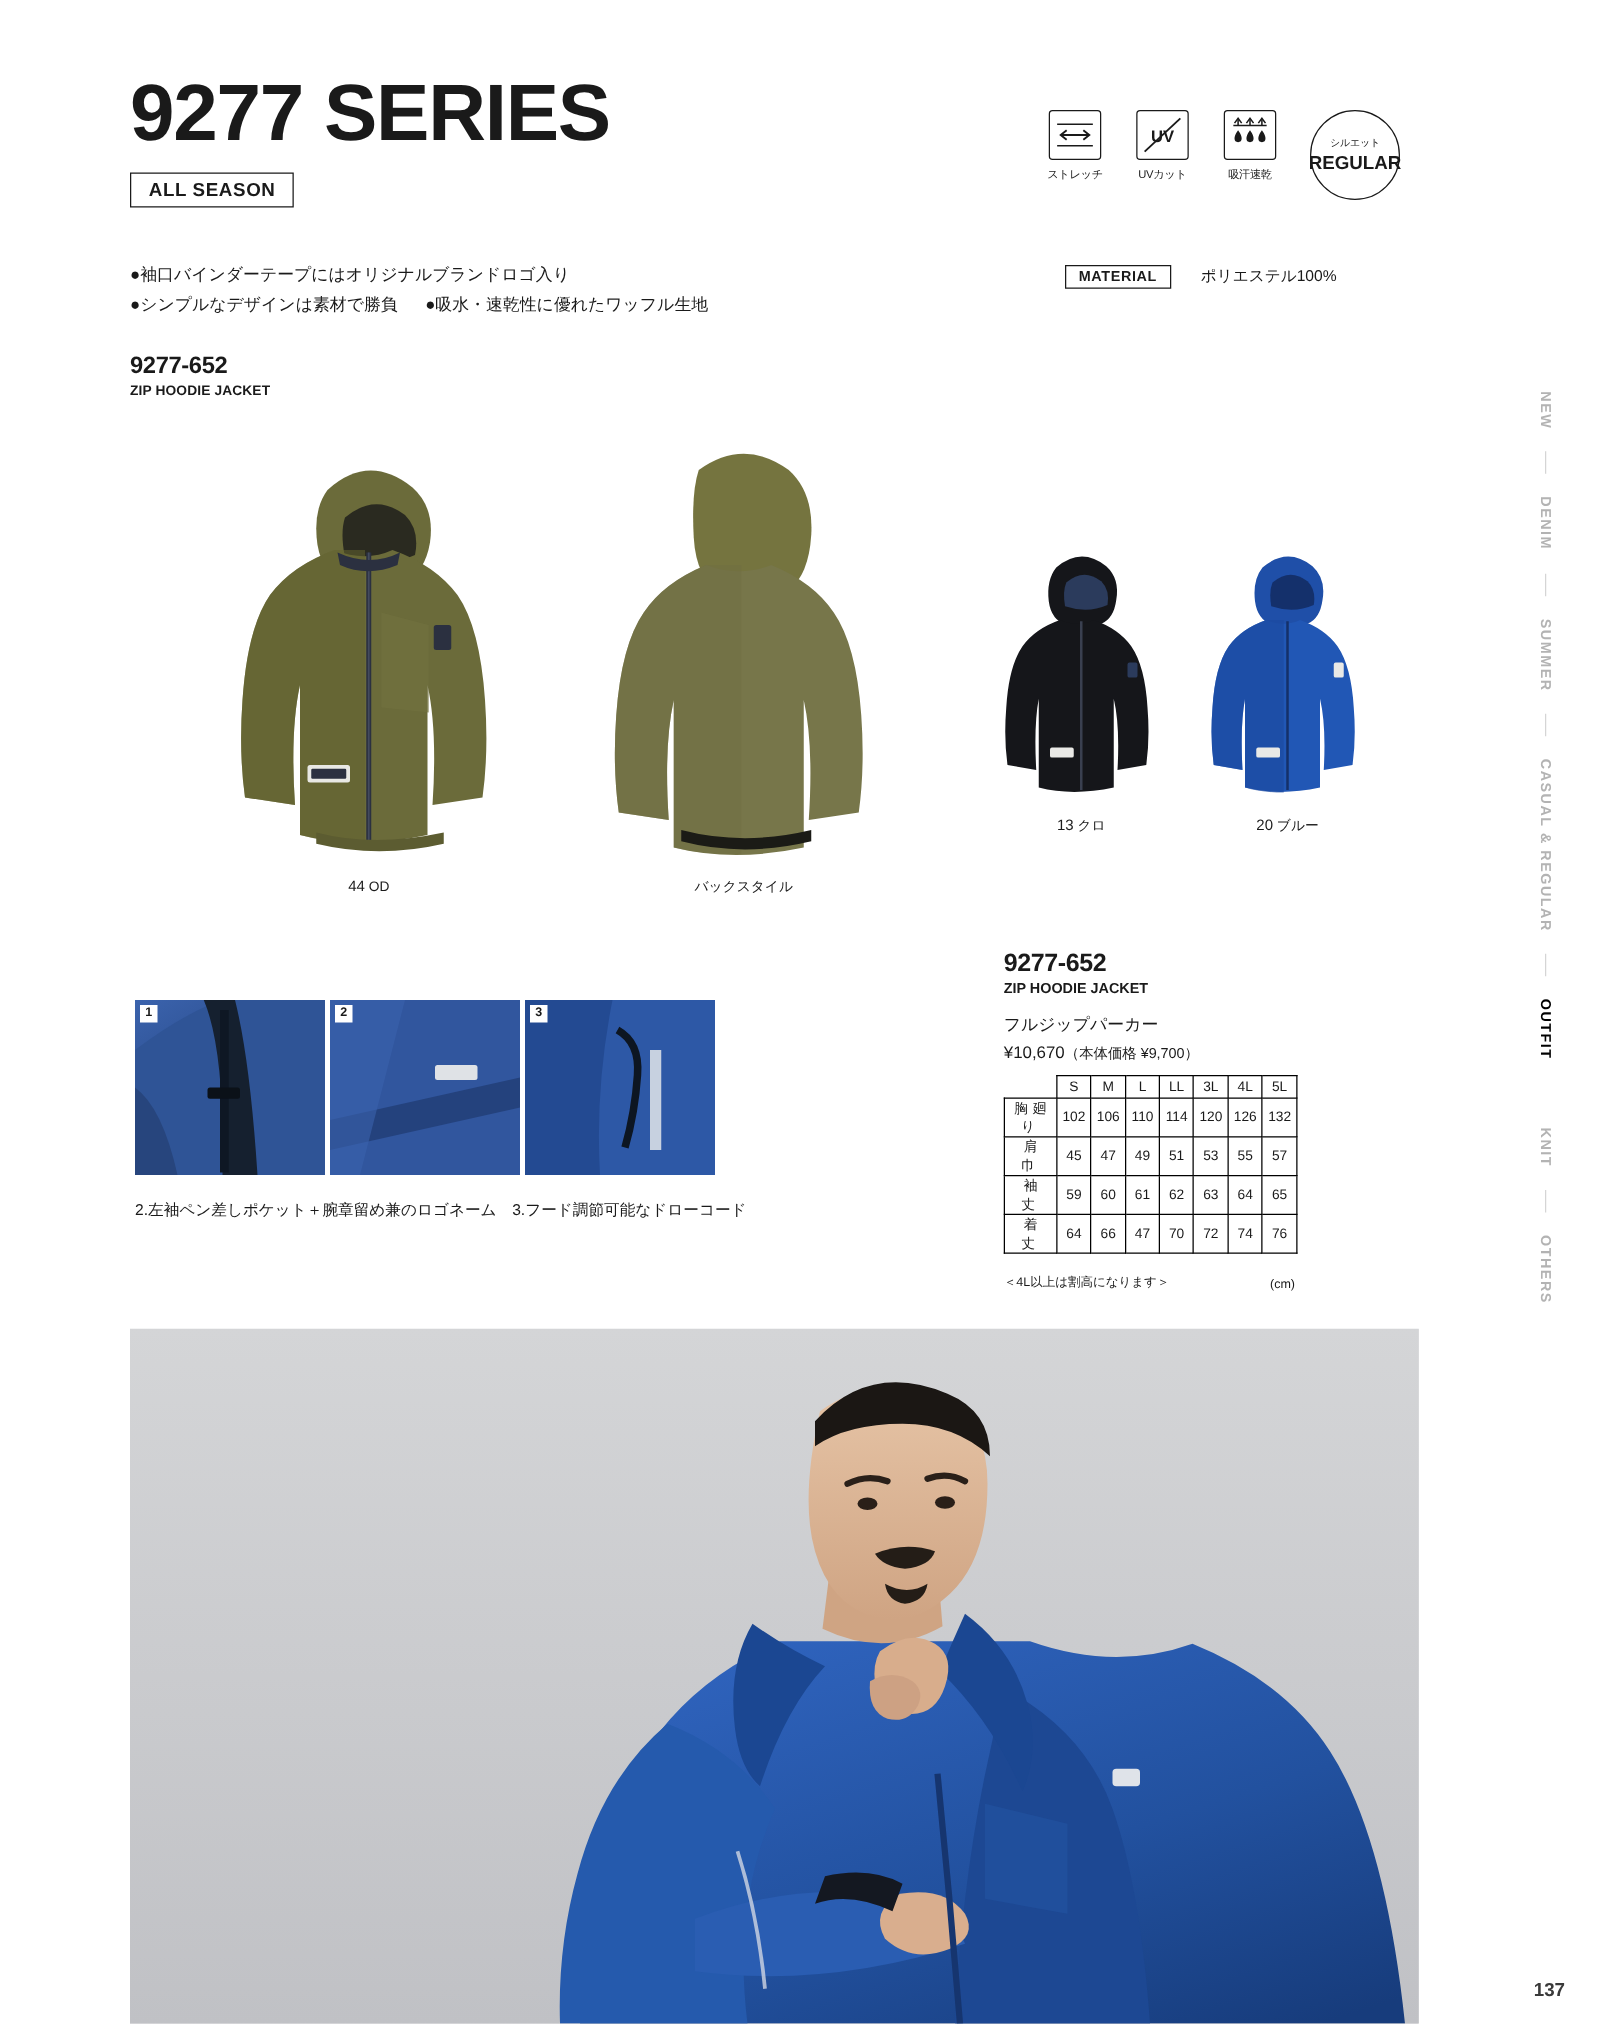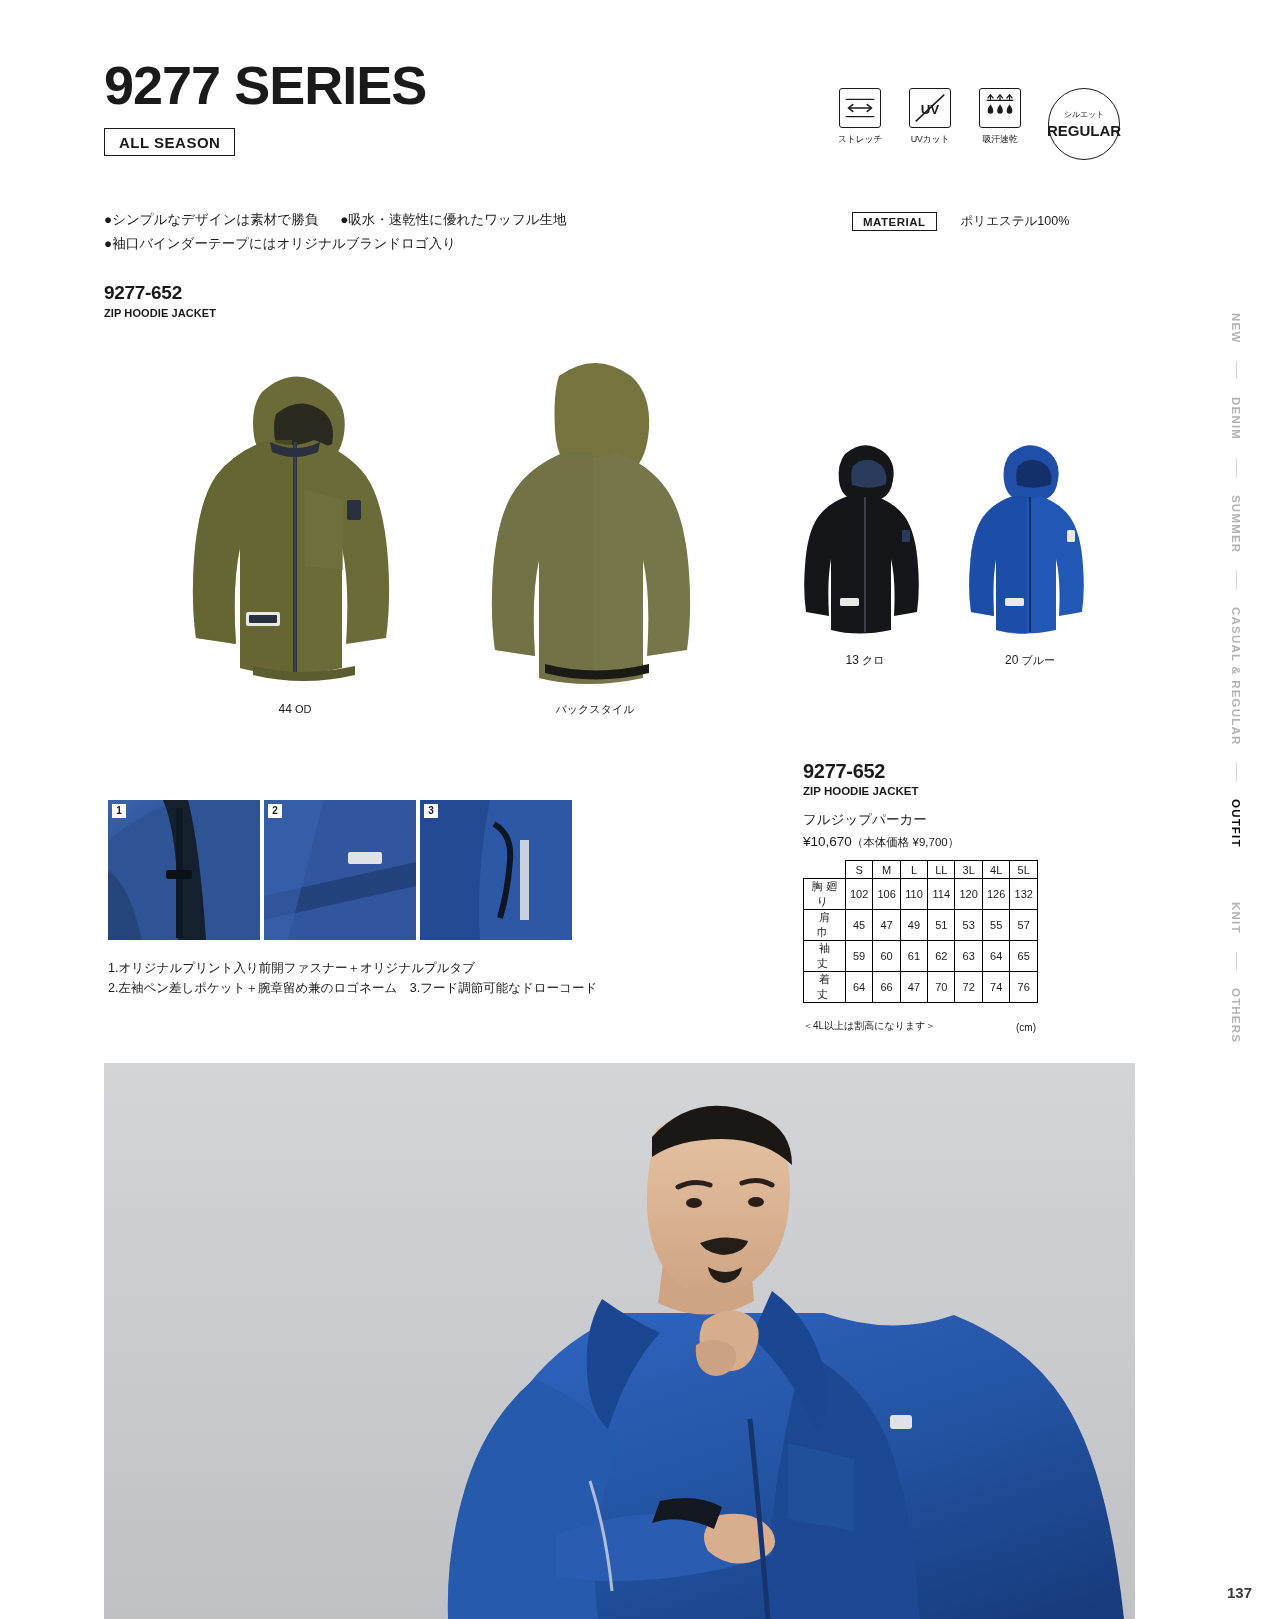--- a/index.html
+++ b/index.html
@@ -8,21 +8,21 @@
     background: #ffffff;
     font-family: "Liberation Sans", "DejaVu Sans", sans-serif;
     color: #1a1a1a;
     position: relative;
     overflow: hidden;
   }
 
   
   .header { position: absolute; left: 104px; top: 58px; }
   .series-title {
-    font-size: 54px; font-weight: 800; letter-spacing: -1px; line-height: 1;
+    font-size: 64px; font-weight: 800; letter-spacing: -1px; line-height: 1;
     color: #1a1a1a;
     text-align: right;
   }
   .all-season {
     margin-top: 16px;
     display: inline-block;
     border: 1.5px solid #1a1a1a;
     padding: 5px 14px 4px 14px;
     font-size: 15px; font-weight: 700; letter-spacing: 0.5px;
   }
@@ -201,24 +201,24 @@
     <div class="icon-caption">吸汗速乾</div>
   </div>
 
   <div class="silhouette">
     <div class="s-top">シルエット</div>
     <div class="s-main">REGULAR</div>
   </div>
 </div>
 
 <div class="bullets">
+  <div class="line">●袖口バインダーテープにはオリジナルブランドロゴ入り</div>
   <div class="line">
     <span>●シンプルなデザインは素材で勝負</span><span class="b2">●吸水・速乾性に優れたワッフル生地</span>
   </div>
-  <div class="line">●袖口バインダーテープにはオリジナルブランドロゴ入り</div>
 </div>
 
 <div class="material-row">
   <div class="material-tag">MATERIAL</div>
   <div class="material-text">ポリエステル100%</div>
 </div>
 
 <div class="prod-head">
   <div class="prod-code">9277-652</div>
   <div class="prod-sub">ZIP HOODIE JACKET</div>
@@ -320,21 +320,20 @@
     <svg viewBox="0 0 152 140" width="152" height="140" aria-hidden="true">
       <rect x="0" y="0" width="152" height="140" fill="#2d58a6"></rect>
       <path d="M0 0 L70 0 Q56 70 60 140 L0 140z" fill="#234a92"></path>
       <path d="M74 24 q18 10 16 36 q-2 30 -10 58" stroke="#0d1622" stroke-width="6" fill="none"></path>
       <rect x="100" y="40" width="9" height="80" fill="#e3e6ea" opacity="0.85"></rect>
     </svg>
   </div>
 </div>
 
 <div class="detail-notes">
-  <div>1.オリジナルプリント入り前開ファスナー＋オリジナルプルタブ</div>
   <div>2.左袖ペン差しポケット＋腕章留め兼のロゴネーム　3.フード調節可能なドローコード</div>
 </div>
 
 <div class="spec">
   <div class="s-code">9277-652</div>
   <div class="s-sub">ZIP HOODIE JACKET</div>
   <div class="s-name">フルジップパーカー</div>
   <div class="s-price">
     <span>¥10,670</span><span class="small">（本体価格 ¥9,700）</span>
   </div>

